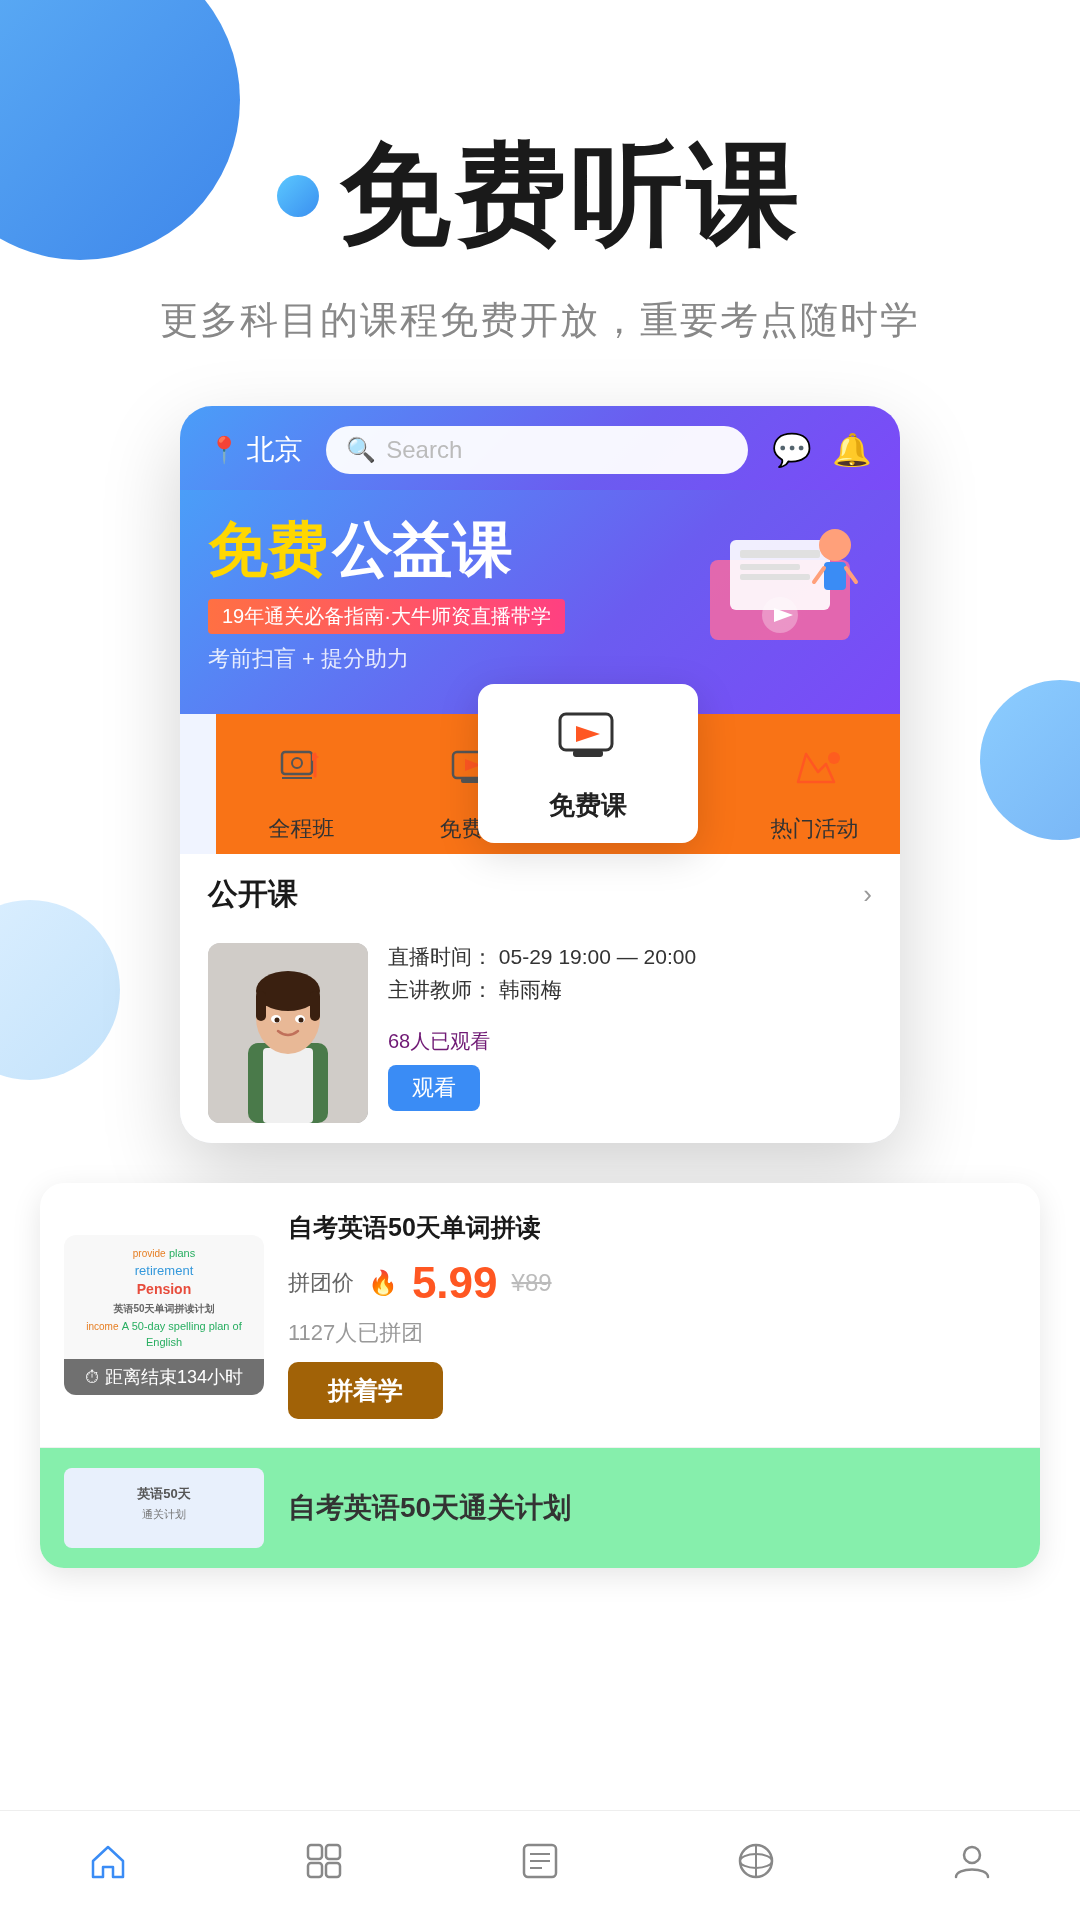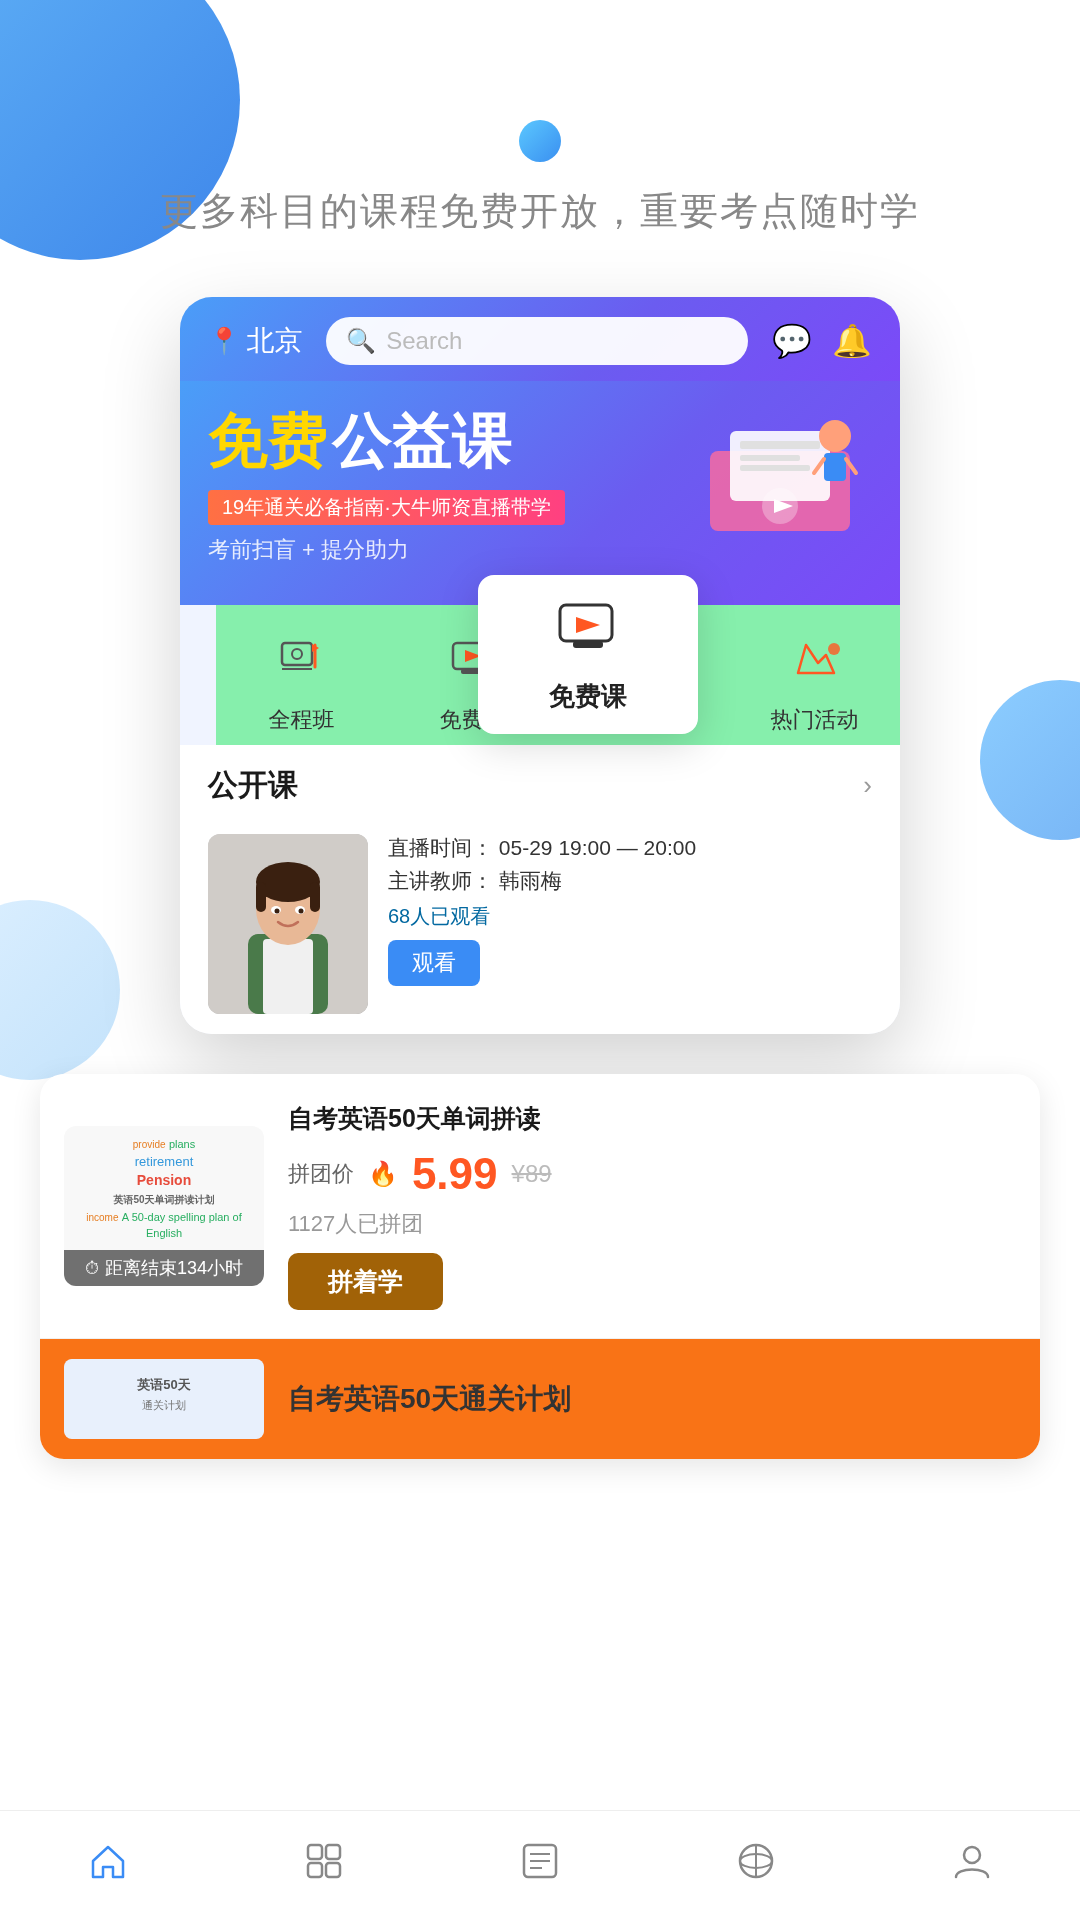--- a/index.html
+++ b/index.html
@@ -182,21 +182,21 @@
       position: absolute;
       right: 20px;
       top: 10px;
       width: 200px;
       height: 160px;
     }
 
     
     .nav-icons-row {
       display: flex;
-      background: #86efac;
+      background: #f97316;
       padding: 20px 0 10px;
       position: relative;
       margin-left: 36px;
     }
     .nav-icon-item {
       flex: 1;
       display: flex;
       flex-direction: column;
       align-items: center;
       gap: 10px;
@@ -286,22 +286,22 @@
     .course-meta {
       font-size: 21px;
       color: #666;
       margin-bottom: 5px;
     }
     .course-meta span {
       color: #333;
     }
     .course-watch-count {
       font-size: 20px;
-      color: #0369a1;
-      margin-top: 8px;
+      color: #701a75;
+      margin-top: 24px;
     }
     .watch-btn {
       display: inline-block;
       background: #3a8cf5;
       color: #fff;
       font-size: 22px;
       padding: 8px 24px;
       border-radius: 8px;
       margin-top: 10px;
     }
@@ -404,21 +404,21 @@
       padding: 12px 40px;
       border-radius: 10px;
     }
 
     
     .product-card-preview {
       display: flex;
       padding: 20px 24px;
       align-items: center;
       gap: 24px;
-      background: #f97316;
+      background: #86efac;
     }
     .product-thumb-preview {
       width: 200px;
       height: 80px;
       background: #e0e8f5;
       border-radius: 10px;
       flex-shrink: 0;
     }
     .product-title-preview {
       font-size: 28px;
@@ -476,20 +476,21 @@
 
 <div class="main-content">
 
   <div class="bg-circle-top-left"></div>
   <div class="bg-circle-right"></div>
   <div class="bg-circle-left-mid"></div>
 
   <div class="hero-section">
     <div class="hero-title-row">
       <div class="hero-dot"></div>
+      <h1 class="hero-title">免费听课</h1>
     </div>
     <p class="hero-subtitle">更多科目的课程免费开放，重要考点随时学</p>
   </div>
 
   <div class="phone-mockup-wrapper">
     <div class="phone-mockup">
 
       <div class="app-topbar">
         <div class="topbar-location">
           <span class="location-icon">📍</span>

